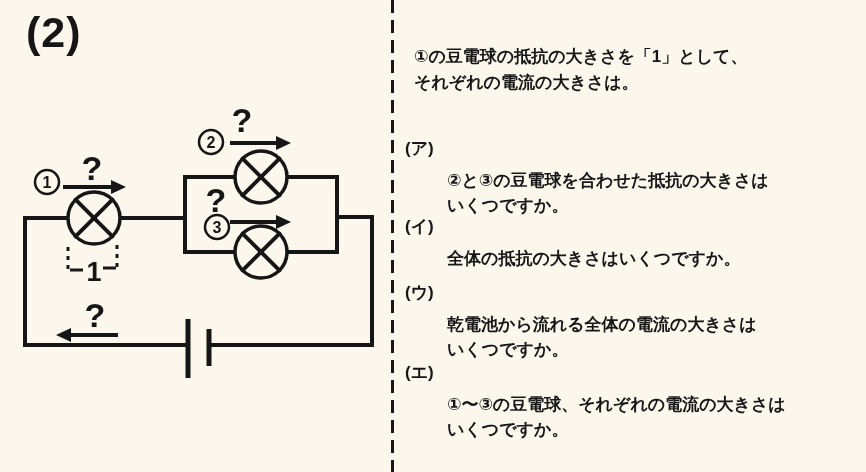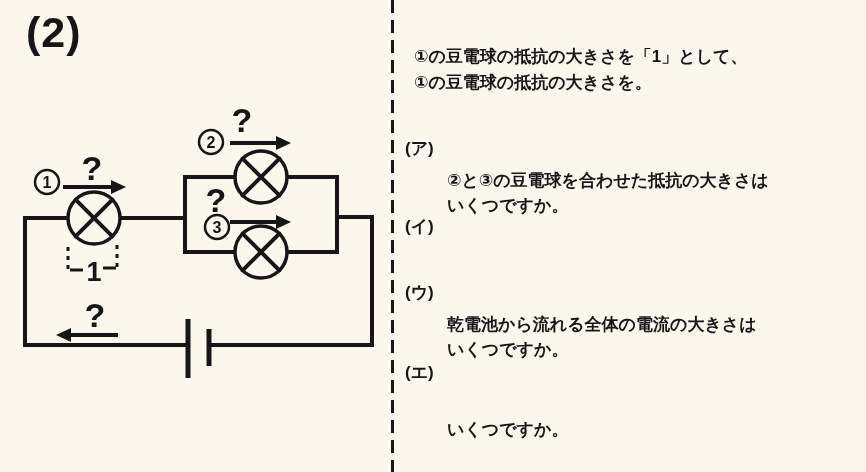--- a/index.html
+++ b/index.html
@@ -137,45 +137,48 @@
       <text class="resval" x="94" y="281" text-anchor="middle">1</text>
     </g>
   </svg>
 
   <div class="divider"></div>
 
   <div class="q-panel">
 
     <div class="intro">
       <div>①の豆電球の抵抗の大きさを「1」として、</div>
-      <div>①の豆電球の抵抗の大きさを。</div>
+      <div>それぞれの電流の大きさは。</div>
     </div>
 
     <div class="q-item qi-a">
       <span class="q-label">(ア)</span>
       <span class="q-text">
         <span>②と③の豆電球を合わせた抵抗の大きさは</span><br>
         <span>いくつですか。</span>
       </span>
     </div>
 
     <div class="q-item qi-i">
       <span class="q-label">(イ)</span>
+      <span class="q-text">
+        <span>全体の抵抗の大きさはいくつですか。</span>
+      </span>
     </div>
 
     <div class="q-item qi-u">
       <span class="q-label">(ウ)</span>
       <span class="q-text">
         <span>乾電池から流れる全体の電流の大きさは</span><br>
         <span>いくつですか。</span>
       </span>
     </div>
 
     <div class="q-item qi-e">
       <span class="q-label">(エ)</span>
       <span class="q-text">
-        <br>
+        <span>①〜③の豆電球、それぞれの電流の大きさは</span><br>
         <span>いくつですか。</span>
       </span>
     </div>
 
   </div>
 </div>
 
 </body></html>

